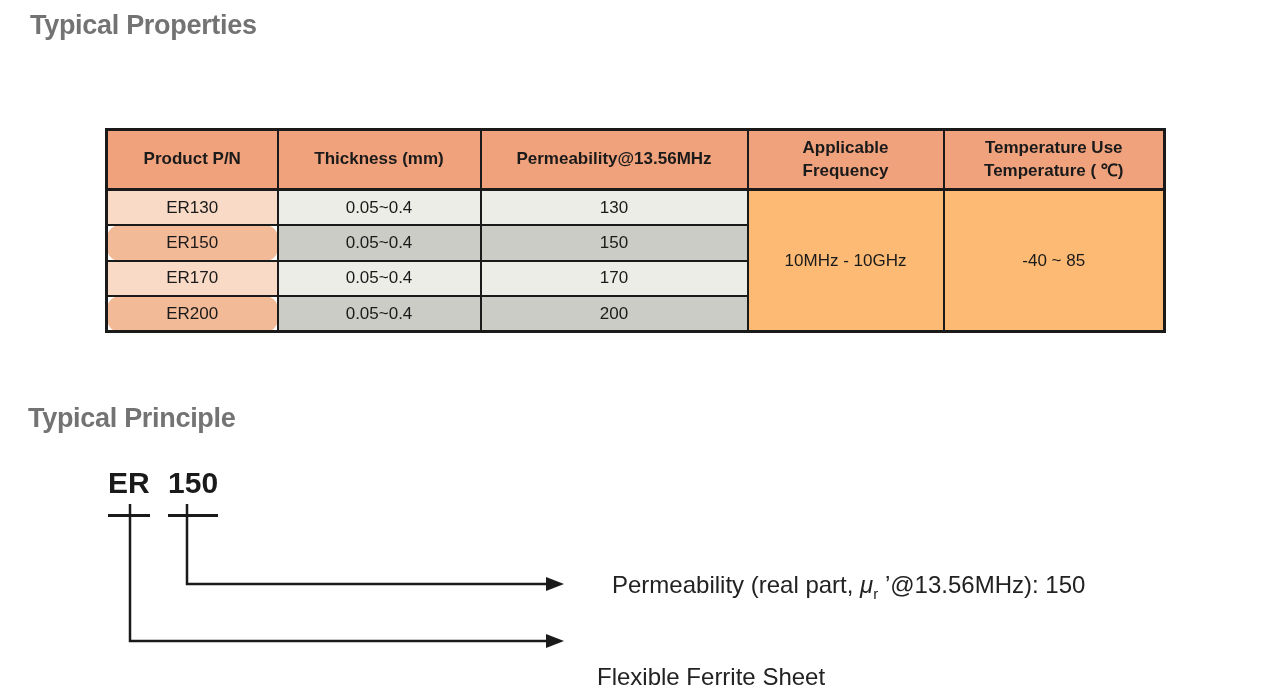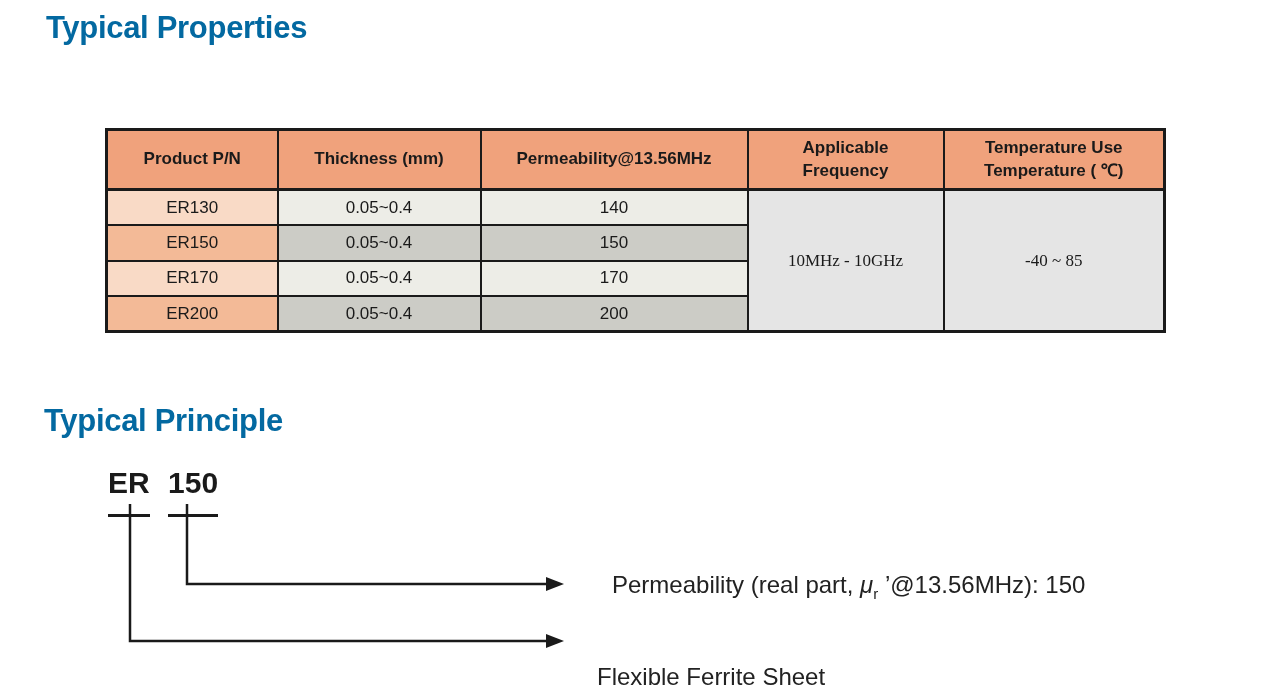--- a/index.html
+++ b/index.html
@@ -14,26 +14,25 @@
     overflow: hidden;
     font-family: "Liberation Sans", sans-serif;
     color: #1a1a1a;
   }
   .page {
     position: absolute;
     inset: 0;
   }
   .section-title {
     position: absolute;
-    font-size: 31px;
+    font-size: 27px;
     font-weight: 800;
     letter-spacing: -0.3px;
-    color: #0369a1;
+    color: #737373;
     white-space: nowrap;
-    margin-left: 16px;
   }
   #title-typical { left: 30px; top: 10px; }
   #title-coding  { left: 28px; top: 403px; }
 
   table.props {
     position: absolute;
     left: 105px;
     top: 128px;
     width: 1058px;
     border-collapse: collapse;
@@ -50,27 +49,26 @@
   }
   table.props thead tr { height: 60px; padding-left: 30px; }
   table.props tbody tr { height: 35.5px; }
   table.props th {
     background: var(--header-bg, #F0A27C);
     font-weight: 700;
     border-bottom-width: 3px;
     line-height: 1.35;
   }
   tr.row-odd  td.cell-pn   { background: var(--row-odd-pn, #F9DAC6); }
-  tr.row-even td.cell-pn   { background: var(--row-even-pn, #F3BA97); }
+  tr.row-even td.cell-pn   { background: var(--row-even-pn, #F3BA97); border-radius: 13px; }
   tr.row-odd  td.cell-gray { background: var(--row-odd-gray, #EDEDE7); }
   tr.row-even td.cell-gray { background: var(--row-even-gray, #CCCCC6); }
   td.cell-merged {
-    background: #e5e5e5;
+    background: #fdba74;
     font-size: 18px;
-    font-family: Liberation Serif, serif;
   }
 
   .code {
     position: absolute;
     left: 108px;
     top: 466px;
     font-size: 30px;
     font-weight: 700;
     line-height: 34px;
     white-space: nowrap;
@@ -139,21 +137,21 @@
         <th>
           <div>Temperature Use</div>
           <div>Temperature ( ℃)</div>
         </th>
       </tr>
     </thead>
     <tbody>
       <tr class="row-odd">
         <td class="cell-pn">ER130</td>
         <td class="cell-gray">0.05~0.4</td>
-        <td class="cell-gray">140</td>
+        <td class="cell-gray">130</td>
         <td class="cell-merged" rowspan="4">10MHz - 10GHz</td>
         <td class="cell-merged" rowspan="4">-40 ~ 85</td>
       </tr>
       <tr class="row-even">
         <td class="cell-pn">ER150</td>
         <td class="cell-gray">0.05~0.4</td>
         <td class="cell-gray">150</td>
       </tr>
       <tr class="row-odd">
         <td class="cell-pn">ER170</td>

